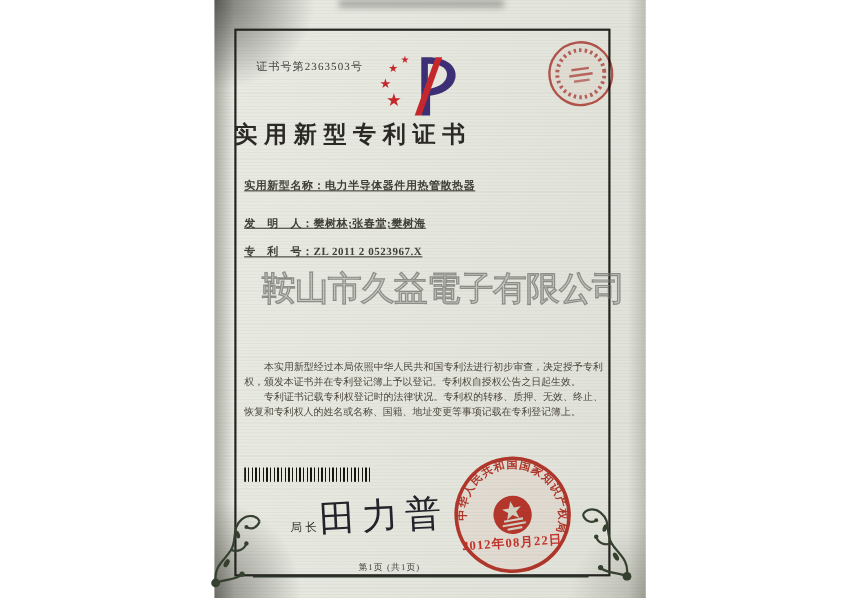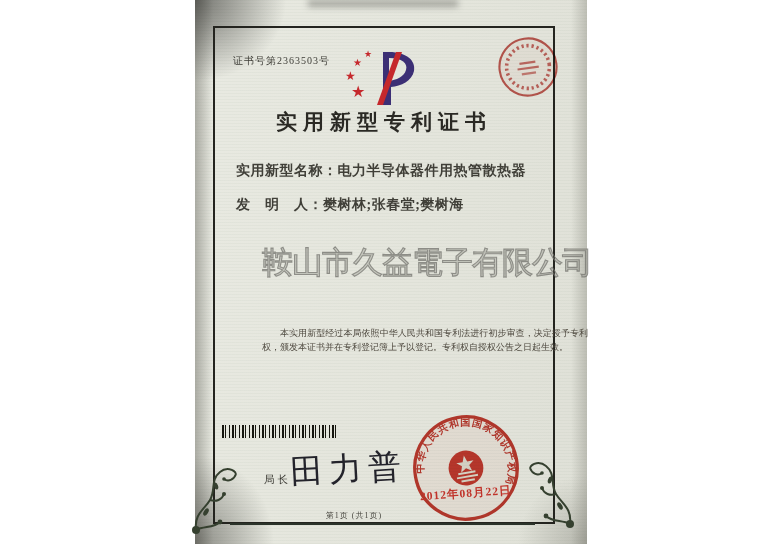--- a/index.html
+++ b/index.html
@@ -29,33 +29,33 @@
   .cert-no{position:absolute;left:233px;top:54px;font-size:10px;letter-spacing:1px;color:#3d3c36;}
   .logo{position:absolute;left:345px;top:50px;width:76px;height:56px;}
   .logo .star{position:absolute;color:#c5282c;line-height:1;}
   .st1{left:6px;top:34px;font-size:16px;}
   .st2{left:0px;top:20px;font-size:12px;}
   .st3{left:8px;top:8px;font-size:10px;}
   .st4{left:19px;top:0px;font-size:9px;}
   .p-shape{position:absolute;left:24px;top:0px;}
   .agency-stamp{position:absolute;left:495px;top:34px;width:66px;height:66px;
          transform:rotate(-8deg);mix-blend-mode:multiply;opacity:.9;}
-  .title{position:absolute;left:213px;top:108px;width:342px;text-align:center;
+  .title{position:absolute;left:213px;top:108px;width:342px;text-align:left;
          font-size:21px;font-weight:bold;letter-spacing:6px;color:#2a2924;}
   
-  .field{position:absolute;left:236px;width:330px;font-size:14px;font-weight:600;
-         letter-spacing:.5px;color:#403f38;white-space:nowrap;}
+  .field{position:absolute;left:222px;width:330px;font-size:10px;font-weight:600;
+         letter-spacing:.5px;color:#403f38;white-space:nowrap;text-decoration:underline;}
   .f0{top:162px;} .f1{top:196px;} .f2{top:222px;} .f3{top:249px;} .f4{top:280px;} .f5{top:308px;}
   
-  .watermark{position:absolute;left:262px;top:242px;width:290px;font-size:31px;white-space:nowrap;
+  .watermark{position:absolute;left:238px;top:242px;width:290px;font-size:31px;white-space:nowrap;
          font-family:"Liberation Sans","DejaVu Sans",sans-serif;letter-spacing:-1px;
          color:rgba(118,118,112,.28);text-align:center;-webkit-text-stroke:1.1px rgba(118,118,112,.75);}
   
   .body-text{position:absolute;left:222px;top:327px;width:326px;font-size:9px;
-         line-height:13.8px;color:#4c473d;text-align:justify;margin-left:40px;}
+         line-height:13.8px;color:#4c473d;text-align:justify;}
   .body-text p{margin:0;text-indent:2em;}
   
   .barcode{position:absolute;left:222px;top:425px;width:117px;height:13px;
          background:repeating-linear-gradient(90deg,#16160f 0 2px,transparent 2px 3px,
              #16160f 3px 4px,transparent 4px 7px,#16160f 7px 8px,transparent 8px 10px);}
   .director-label{position:absolute;left:264px;top:473px;font-size:10.5px;letter-spacing:3px;color:#35342e;}
   .director-sig{position:absolute;left:290px;top:447px;font-size:33px;color:#23232b;
          letter-spacing:6px;transform:rotate(-3deg);white-space:nowrap;
          font-family:"DejaVu Sans","Liberation Sans",sans-serif;}
   .seal{position:absolute;left:408px;top:410px;width:116px;height:116px;
@@ -104,25 +104,27 @@
     <circle cx="37" cy="37" r="24" fill="none" stroke="rgba(190,62,56,0.85)" stroke-width="4" stroke-dasharray="2.5 3.2"></circle>
     <rect x="28" y="31" width="18" height="2.4" fill="rgba(190,62,56,0.8)"></rect>
     <rect x="25" y="37" width="24" height="2.4" fill="rgba(190,62,56,0.8)"></rect>
     <rect x="29" y="43" width="16" height="2.4" fill="rgba(190,62,56,0.7)"></rect>
   </svg>
 
   <div class="title">实用新型专利证书</div>
 
   <div class="field f0"><span>实用新型名称：</span><span>电力半导体器件用热管散热器</span></div>
   <div class="field f1"><span>发　明　人：</span><span>樊树林;张春堂;樊树海</span></div>
+  <div class="field f2"><span>专　利　号：</span><span>ZL 2011 2 0523967.X</span></div>
 
   <div class="watermark">鞍山市久益電子有限公司</div>
 
   <div class="body-text">
     <p>本实用新型经过本局依照中华人民共和国专利法进行初步审查，决定授予专利权，颁发本证书并在专利登记簿上予以登记。专利权自授权公告之日起生效。</p>
+    <p>专利证书记载专利权登记时的法律状况。专利权的转移、质押、无效、终止、恢复和专利权人的姓名或名称、国籍、地址变更等事项记载在专利登记簿上。</p>
   </div>
 
   <div class="barcode"></div>
 
   <div class="director-label">局长</div>
   <div class="director-sig">田力普</div>
 
   <svg class="seal" viewBox="0 0 120 120">
     <defs>
       <path id="ringpath" d="M60,60 m-44,0 a44,44 0 1,1 88,0 a44,44 0 1,1 -88,0"></path>

